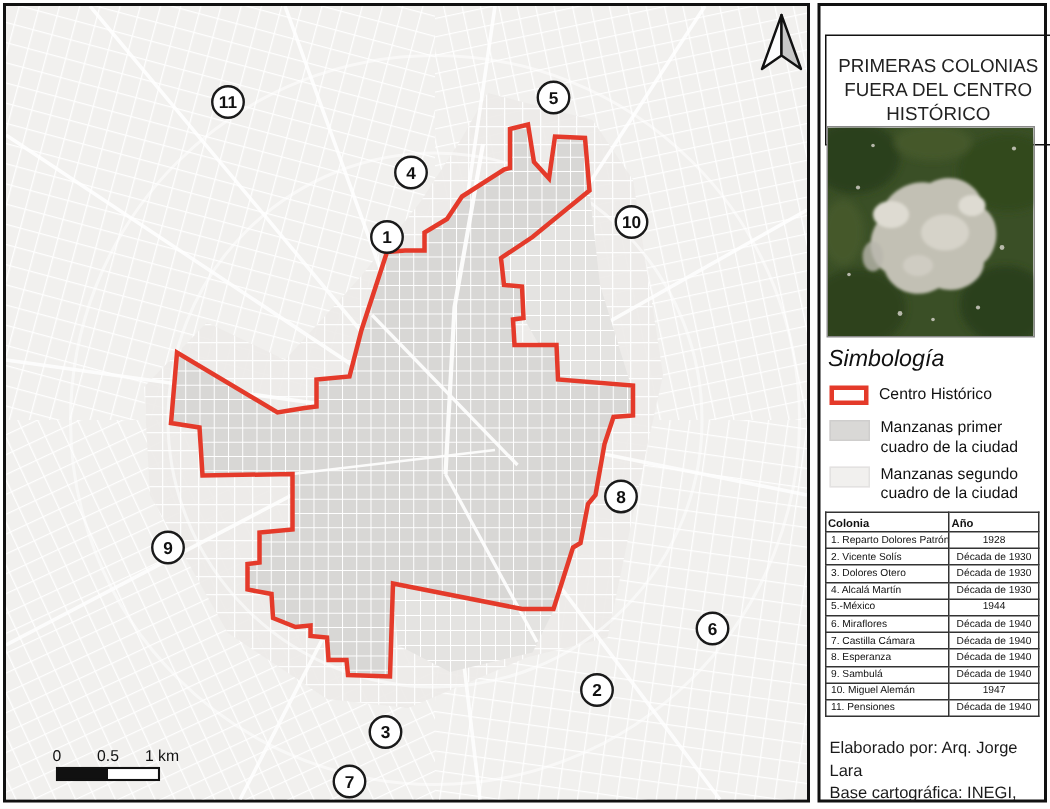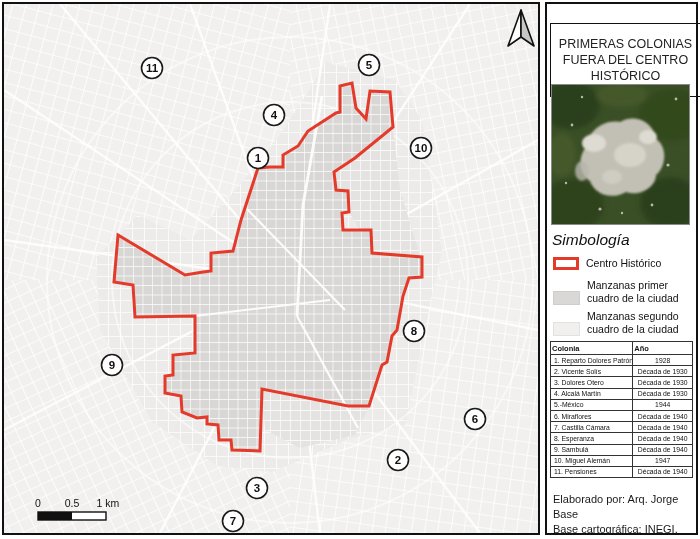--- a/index.html
+++ b/index.html
@@ -12,21 +12,21 @@
   #map-frame svg{display:block;}
 
   
   #panel{position:absolute;left:545px;top:2px;width:153px;height:533px;
     border:2px solid #111;box-sizing:border-box;background:#fff;}
   #title-box{position:absolute;left:3px;top:3px;width:141px;height:72px;
     border:1px solid #111;display:flex;align-items:center;justify-content:center;text-align:center;
     font-size:12.5px;line-height:16px;color:#222;font-weight:500;padding:0 4px;box-sizing:content-box;margin-top:16px;}
   #sat-box{position:absolute;left:4px;top:80px;width:139px;height:141px;border:1px solid #8a8a8a;box-sizing:border-box;overflow:hidden;}
   #legend-heading{position:absolute;left:5px;top:227px;font-size:15.5px;color:#111;font-style:italic;}
-  .legend-item{position:absolute;left:6px;display:flex;align-items:flex-end;gap:7px;}
+  .legend-item{position:absolute;left:6px;display:flex;align-items:flex-start;gap:7px;}
   .legend-item .lab{font-size:10.5px;line-height:13px;color:#111;}
   .sw{width:25px;height:12px;flex:0 0 auto;}
   .sw-red{background:#fff;border:3px solid #e43a2a;width:20px;height:7px;}
   .sw-gray{background:#d9d8d6;border:1px solid #cfcecd;margin-top:1px;}
   .sw-light{background:#f1f0ee;border:1px solid #e3e2e1;margin-top:1px;}
 
   
   #colonias-table{position:absolute;left:3px;top:337px;width:143px;border-collapse:collapse;
     font-size:6.8px;color:#111;table-layout:fixed;}
   #colonias-table th,#colonias-table td{border:1px solid #333;box-sizing:border-box;}
@@ -292,17 +292,17 @@
             <td class="yr">1947</td>
           </tr>
           <tr>
             <td>11. Pensiones</td>
             <td class="yr">Década de 1940</td>
           </tr>
         </tbody>
     </table>
 
     <div id="credits">
-        <div>Elaborado por: Arq. Jorge Base</div>
+        <div>Elaborado por: Arq. Jorge Lara</div>
         <div>Base cartográfica: INEGI, 2020</div>
       </div>
   </div>
 </div>
 
 </body></html>

